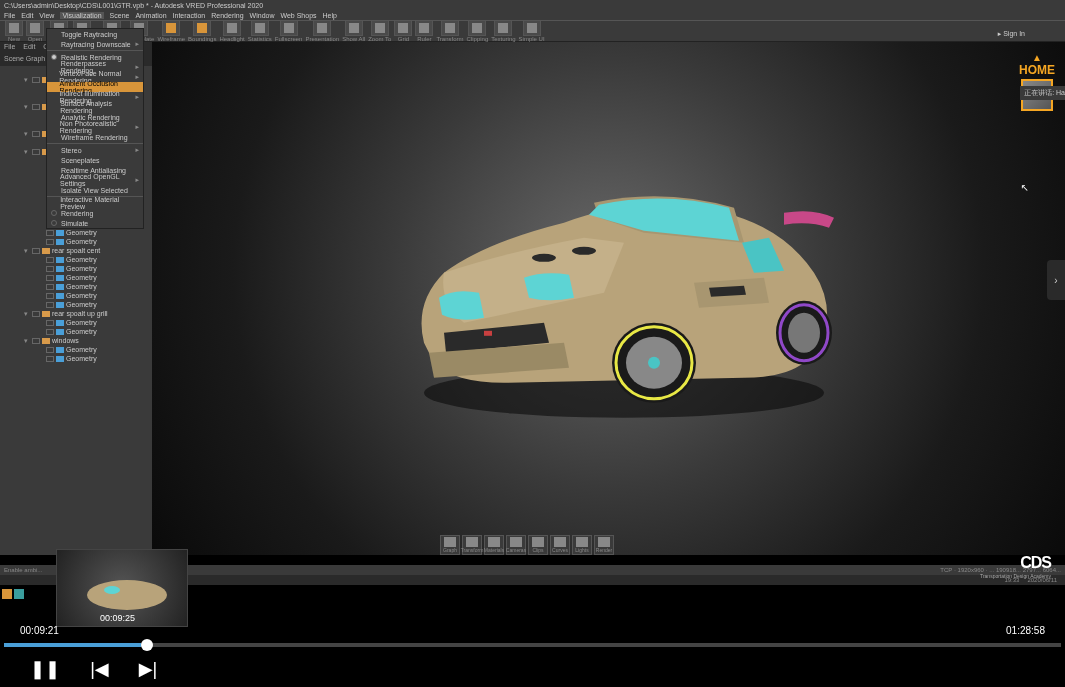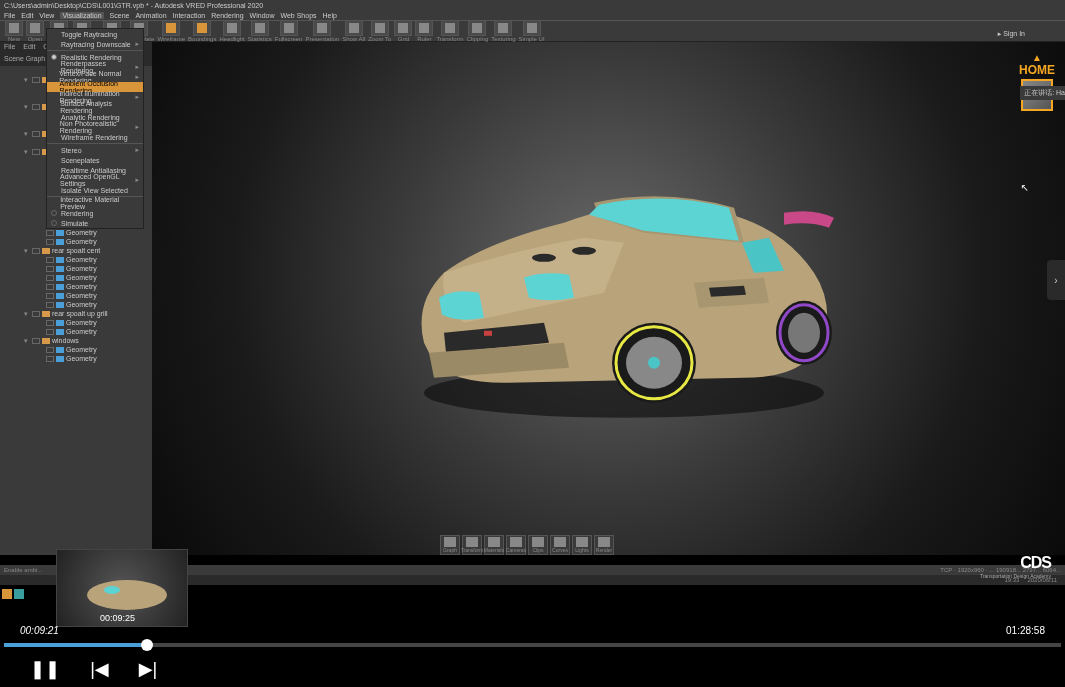--- a/index.html
+++ b/index.html
@@ -86,21 +86,21 @@
 .bl-icon.teal { background: #3a9d9d; }
 
 
 .signin { position: absolute; right: 40px; top: 30px; color: #ccc; font-size: 7px; }
 
 
 .video-controls { position: absolute; bottom: 0; left: 0; right: 0; height: 60px; background: rgba(0,0,0,0.7); }
 .progress-bar { height: 4px; background: #444; position: relative; margin: 0 4px; }
 .progress-fill { height: 100%; width: 13%; background: #4a9fd8; }
 .progress-thumb { position: absolute; left: 13%; top: -4px; width: 12px; height: 12px; background: #fff; border-radius: 50%; }
-.time-left { position: absolute; left: 20px; top: -2px; color: #fff; font-size: 10px; font-style: italic; }
+.time-left { position: absolute; left: 20px; top: -2px; color: #fff; font-size: 10px; }
 .time-right { position: absolute; right: 20px; top: -2px; color: #fff; font-size: 10px; }
 .controls-row { display: flex; align-items: center; height: 44px; padding: 0 30px; justify-content: space-between; }
 .controls-left { display: flex; gap: 30px; align-items: center; }
 .controls-right { display: flex; gap: 20px; align-items: center; }
 .ctrl-btn { color: #fff; font-size: 18px; cursor: pointer; }
 .ctrl-text { color: #fff; font-size: 12px; cursor: pointer; position: relative; }
 .badge-swp { position: absolute; top: -10px; right: -8px; background: #d8953a; color: #fff; font-size: 6px; padding: 1px 3px; border-radius: 3px; }
 .badge-new { position: absolute; top: -10px; right: -8px; background: #e74c3c; color: #fff; font-size: 6px; padding: 1px 3px; border-radius: 3px; }
 .ctrl-icon { width: 20px; height: 20px; display: flex; align-items: center; justify-content: center; color: #fff; cursor: pointer; }
 

